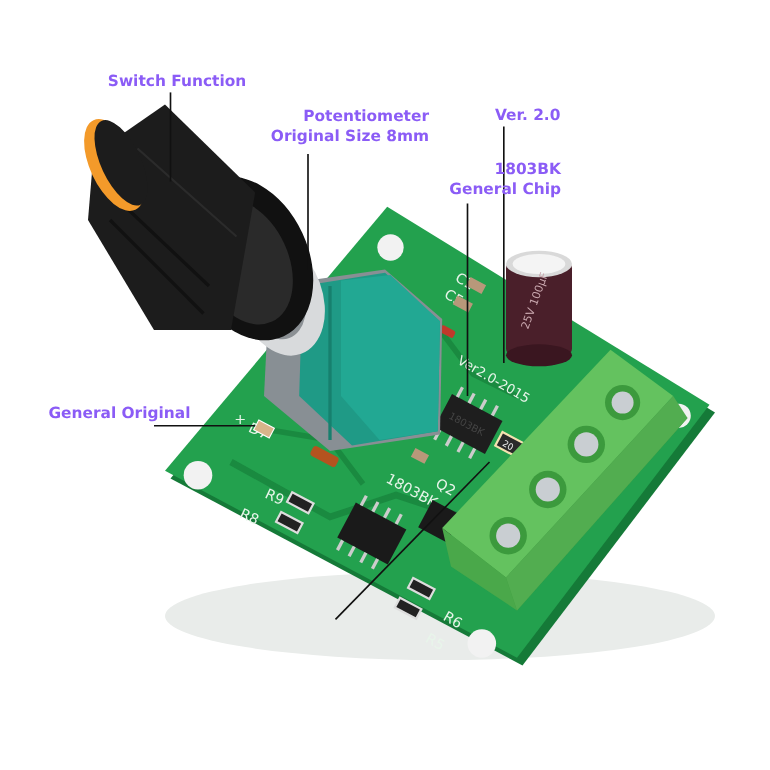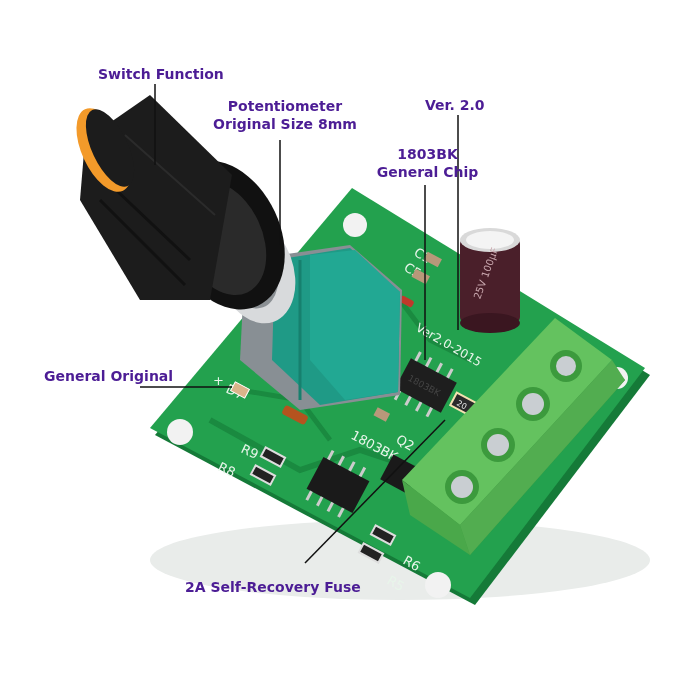--- a/index.html
+++ b/index.html
@@ -1,22 +1,22 @@
 <!DOCTYPE html>
 <html><head>
   <meta charset="utf-8">
   <style>
     html, body { margin: 0; padding: 0; background: #ffffff; }
     body { width: 700px; height: 700px; position: relative; overflow: hidden; font-family: "DejaVu Sans", sans-serif; }
     .stage { position: absolute; left: 0; top: 0; width: 700px; height: 700px; }
     .label {
       position: absolute; font-family: "DejaVu Sans", sans-serif; font-weight: bold;
-      font-size: 14px; color: #4c1d95; line-height: 18px; white-space: nowrap;
+      font-size: 14px; color: #8b5cf6; line-height: 18px; white-space: nowrap;
     }
-    .label.center { text-align: center; }
+    .label.center { text-align: right; margin-left: 25px; }
     .silk { font-family: "DejaVu Sans", sans-serif; font-size: 13px; fill: #e8f5ea; }
     .chipmark { font-family: "DejaVu Sans", sans-serif; font-size: 9px; fill: #444; }
   </style>
 </head>
 <body>
 
 <div class="stage">
   <svg width="700" height="700" viewBox="0 0 700 700">
 
     <ellipse cx="400" cy="560" rx="250" ry="40" fill="#e9ecea"></ellipse>
@@ -158,20 +158,19 @@
       <line x1="305" y1="563" x2="445" y2="420"></line>
     </g>
   </svg>
 
   
   <div class="label" style="left:98px; top:65px;">Switch Function</div>
   <div class="label center" style="left:205px; top:97px; width:160px;">
     <div>Potentiometer</div>
     <div>Original Size 8mm</div>
   </div>
-  <div class="label" style="left:425px; top:96px;">Ver. 2.0</div>
+  <div class="label" style="left:450px; top:96px;">Ver. 2.0</div>
   <div class="label center" style="left:370px; top:145px; width:115px;">
     <div>1803BK</div>
     <div>General Chip</div>
   </div>
   <div class="label" style="left:44px; top:367px;">General Original</div>
-  <div class="label" style="left:185px; top:578px;">2A Self-Recovery Fuse</div>
 </div>
 
 </body></html>

